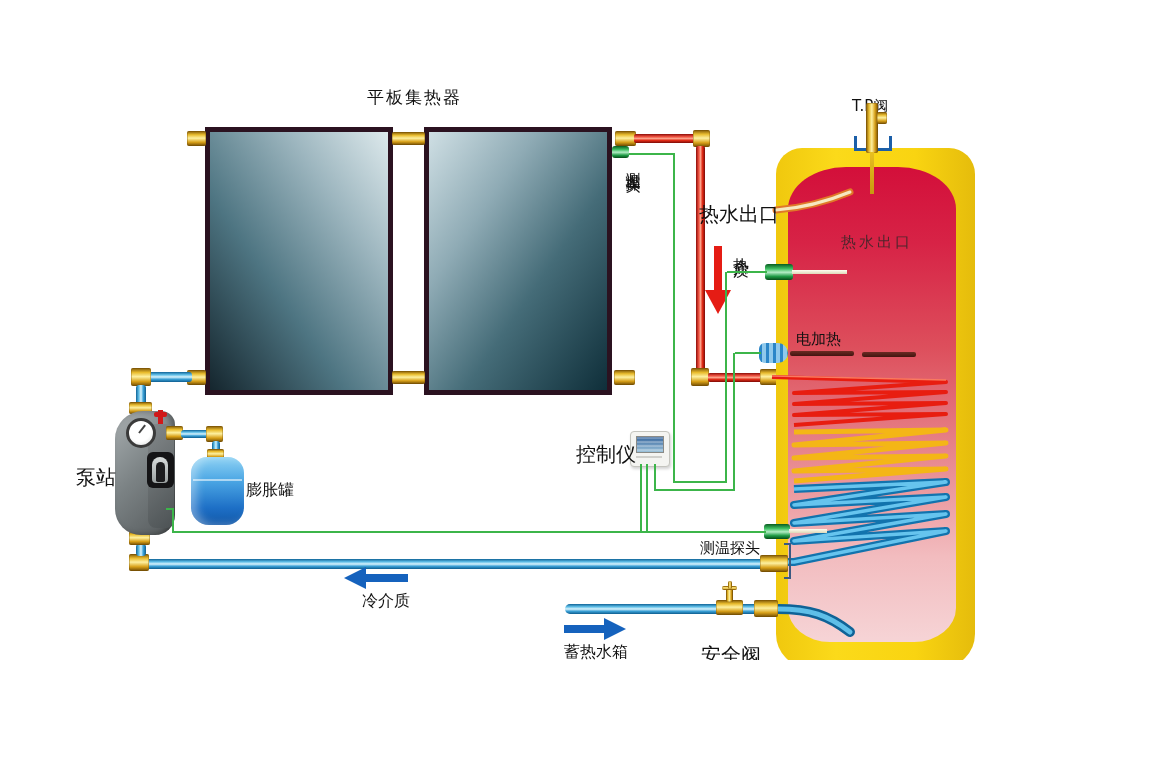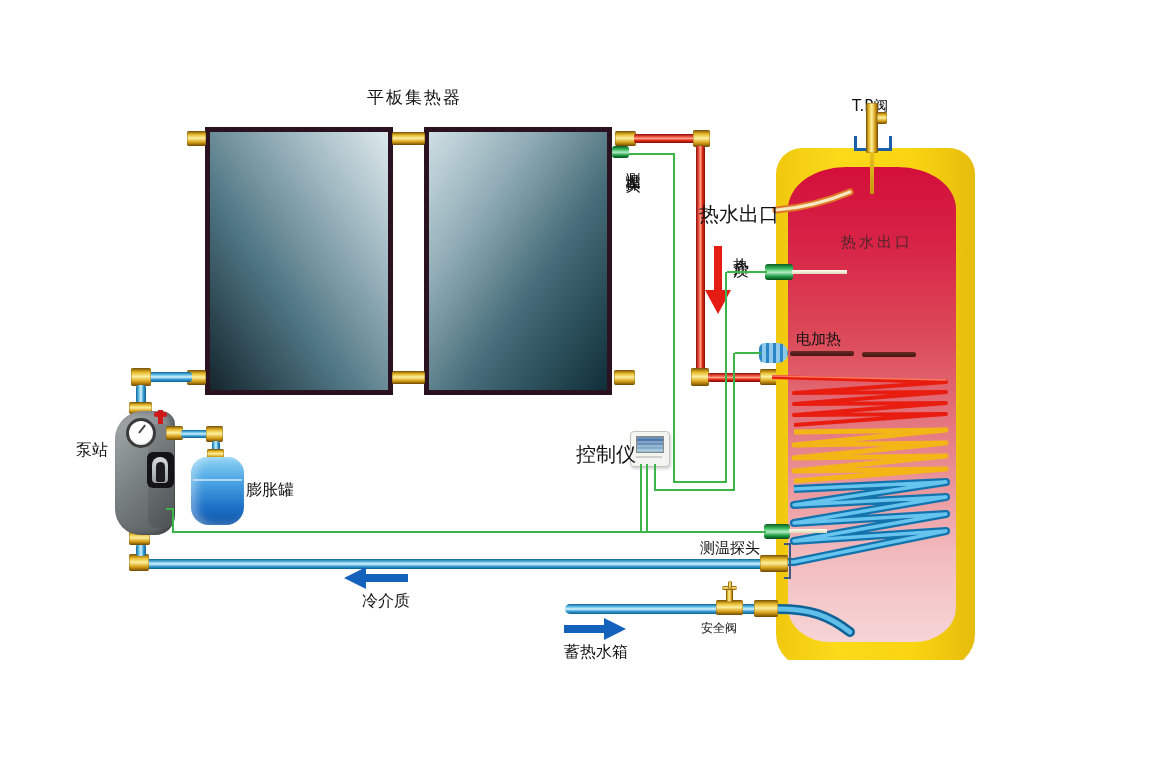--- a/index.html
+++ b/index.html
@@ -118,37 +118,37 @@
   <svg class="abs" style="left:770px;top:595px;overflow:visible" width="100" height="45">
     <path d="M8,14 C40,14 58,20 80,37" fill="none" stroke="#0f6397" stroke-width="10" stroke-linecap="round"></path>
     <path d="M8,14 C40,14 58,20 80,37" fill="none" stroke="#5fbfe8" stroke-width="5" stroke-linecap="round"></path>
   </svg>
   <div class="fit" style="left:754px;top:600px;width:24px;height:17px;"></div>
 
   <div class="fit" style="left:716px;top:600px;width:27px;height:15px;"></div>
   <div class="fit-v" style="left:726px;top:588px;width:7px;height:14px;"></div>
   <div class="fit" style="left:722px;top:586px;width:15px;height:4px;"></div>
   <div class="fit-v" style="left:728px;top:581px;width:4px;height:8px;"></div>
-  <div class="lbl" style="left:701px;top:620px;font-size:12px;">安全阀</div>
+  <div class="lbl" style="left:701px;top:642px;font-size:20px;">安全阀</div>
 
   <div class="abs" style="left:564px;top:625px;width:42px;height:8px;background:#1562bd;"></div>
   <div class="arrowhead" style="left:604px;top:618px;border-top:11px solid transparent;border-bottom:11px solid transparent;border-left:22px solid #1562bd;"></div>
   <div class="lbl" style="left:564px;top:642px;font-size:16px;">蓄热水箱</div>
 
   <div class="abs" style="left:115px;top:411px;width:60px;height:124px;border-radius:28px 14px 20px 26px;
               background:linear-gradient(135deg,#a8aeb0 0%,#7d8486 45%,#54595b 100%);box-shadow:inset -4px 0 6px rgba(0,0,0,.35);"></div>
   <div class="abs" style="left:148px;top:424px;width:26px;height:104px;border-radius:8px;background:linear-gradient(135deg,#84898b,#4c5254);"></div>
   <div class="abs" style="left:126px;top:418px;width:24px;height:24px;border-radius:50%;background:radial-gradient(circle at 45% 40%,#ffffff 55%,#d2d6d6);border:3px solid #3a3a3a;"></div>
   <div class="abs" style="left:138px;top:423px;width:2px;height:10px;background:#444;transform:rotate(38deg);transform-origin:bottom center;"></div>
   <div class="abs" style="left:158px;top:410px;width:5px;height:14px;background:#d01818;"></div>
   <div class="abs" style="left:154px;top:412px;width:13px;height:5px;background:#d01818;border-radius:2px;"></div>
   <div class="abs" style="left:147px;top:452px;width:27px;height:36px;border-radius:6px;background:#141416;"></div>
   <div class="abs" style="left:152px;top:457px;width:16px;height:26px;border-radius:8px 8px 4px 4px;background:linear-gradient(180deg,#d8dcdc,#9aa0a0);"></div>
   <div class="abs" style="left:156px;top:462px;width:9px;height:20px;border-radius:5px 5px 2px 2px;background:#1c1c1e;"></div>
-  <div class="lbl" style="left:76px;top:440px;font-size:16px;">泵站</div>
+  <div class="lbl" style="left:76px;top:464px;font-size:20px;">泵站</div>
 
   <div class="fit" style="left:166px;top:426px;width:17px;height:14px;"></div>
   <div class="pb-h" style="left:181px;top:430px;width:28px;height:8px;"></div>
   <div class="fit" style="left:206px;top:426px;width:17px;height:16px;"></div>
   <div class="pb-v" style="left:212px;top:441px;width:8px;height:12px;"></div>
   <div class="fit" style="left:207px;top:449px;width:17px;height:10px;"></div>
   <div class="abs" style="left:191px;top:457px;width:53px;height:68px;border-radius:16px 16px 18px 18px;
               background:linear-gradient(180deg,#8ed2f4 0%,#4ba6e4 35%,#1d6fc6 75%,#1258a8 100%);box-shadow:inset 6px 0 8px rgba(255,255,255,.35);"></div>
   <div class="abs" style="left:193px;top:479px;width:49px;height:2px;background:rgba(255,255,255,.55);"></div>
   <div class="lbl" style="left:246px;top:480px;font-size:16px;">膨胀罐</div>

